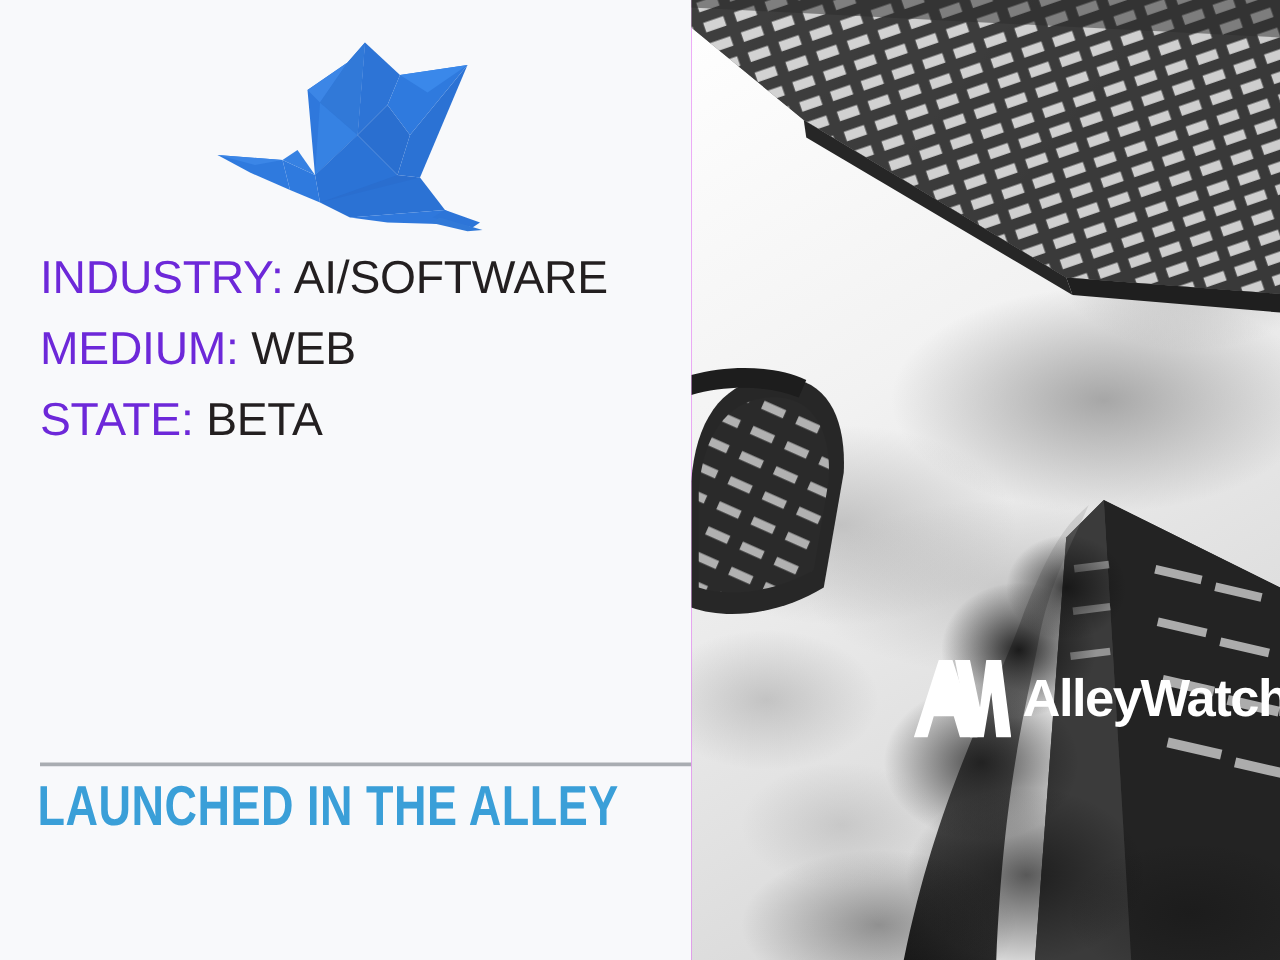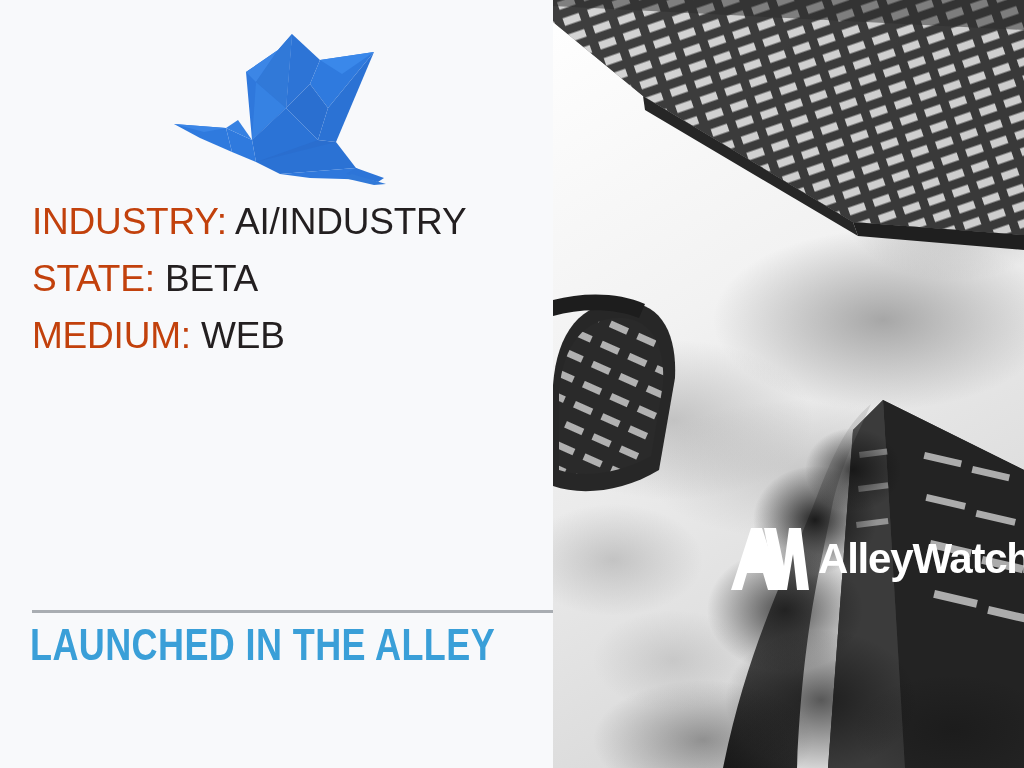--- a/index.html
+++ b/index.html
@@ -47,21 +47,21 @@
   .fact-line {
     font-size: 37px;
     line-height: 1.0;
     letter-spacing: -0.2px;
     color: #231f20;
     margin: 0 0 20px 0;
     white-space: nowrap;
   }
   .fact-line.wrap { white-space: normal; line-height: 1.04; }
   .fact-label {
-    color: #c2410c;
+    color: #6d28d9;
   }
   .fact-value { color: #231f20; }
 
   
   .divider-left {
     position: absolute;
     left: 32px;
     top: 610px;
     width: 521px;
     height: 3px;
@@ -157,29 +157,29 @@
 
           <polygon points="196,156 224,166 218,170 186,162" fill="#2d75d8"></polygon>
           <polygon points="192,162 226,172 214,173 184,166" fill="#3179d8"></polygon>
         </g>
       </svg>
     </div>
 
     <div class="facts">
       <p class="fact-line">
         <span class="fact-label">INDUSTRY:</span>
-        <span class="fact-value">AI/INDUSTRY</span>
+        <span class="fact-value">AI/SOFTWARE</span>
+      </p>
+      <p class="fact-line">
+        <span class="fact-label">MEDIUM:</span>
+        <span class="fact-value">WEB</span>
       </p>
       <p class="fact-line">
         <span class="fact-label">STATE:</span>
         <span class="fact-value">BETA</span>
-      </p>
-      <p class="fact-line">
-        <span class="fact-label">MEDIUM:</span>
-        <span class="fact-value">WEB</span>
       </p>
     </div>
 
     <div class="divider-left"></div>
 
     <div class="banner">LAUNCHED IN THE ALLEY</div>
   </div>
 
   <div class="divider-right"></div>
 

